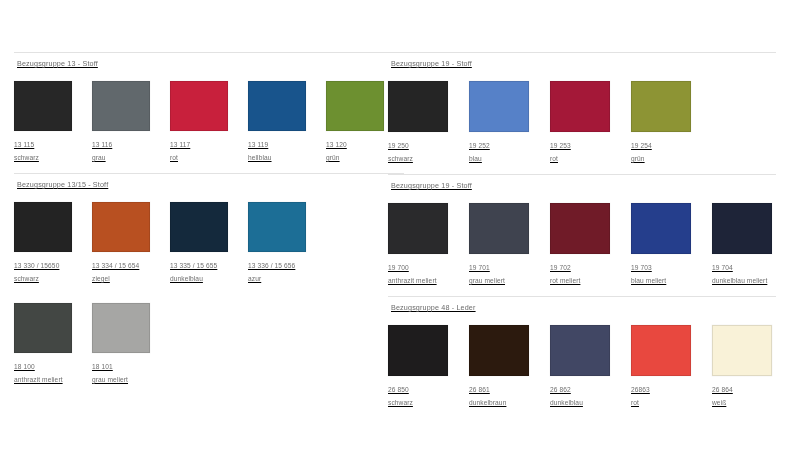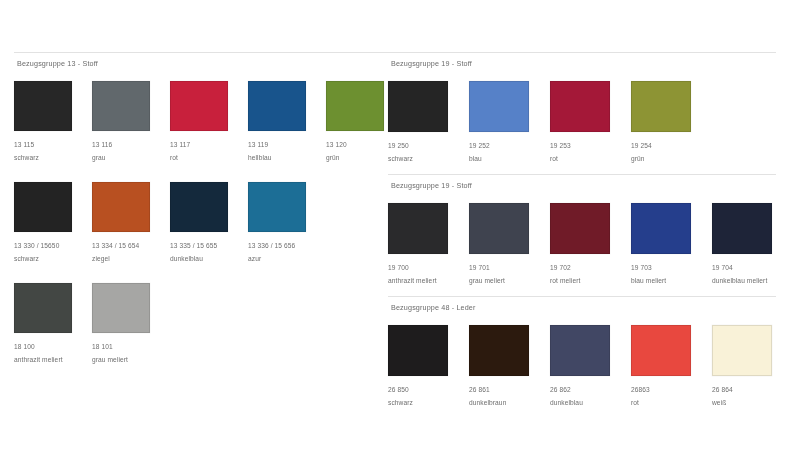--- a/index.html
+++ b/index.html
@@ -18,20 +18,21 @@
   }
   .column {
     position: absolute;
     top: 52px;
   }
   #column-left { left: 14px; width: 390px; }
   #column-right { left: 388px; width: 388px; }
 
   .group {
     margin-bottom: 10px;
+    text-decoration: underline;
   }
   .group-title {
     font-size: 7.2px;
     color: #6b6b6b;
     letter-spacing: 0.15px;
     padding: 5px 0 3px 3px;
     border-top: 1px solid #e2e2e2;
     line-height: 11px;
     white-space: nowrap;
   }
@@ -100,20 +101,21 @@
             <div class="swatch-name">hellblau</div>
           </div>
           <div class="swatch-cell">
             <div class="swatch" style="background: rgb(109, 144, 48);"></div>
             <div class="swatch-code">13 120</div>
             <div class="swatch-name">grün</div>
           </div>
         </div>
       </div>
       <div class="group">
+        <div class="group-title">Bezugsgruppe 13/15 - Stoff</div>
         <div class="swatch-row">
           <div class="swatch-cell">
             <div class="swatch" style="background: rgb(35, 35, 35);"></div>
             <div class="swatch-code">13 330 / 15650</div>
             <div class="swatch-name">schwarz</div>
           </div>
           <div class="swatch-cell">
             <div class="swatch" style="background: rgb(184, 80, 33);"></div>
             <div class="swatch-code">13 334 / 15 654</div>
             <div class="swatch-name">ziegel</div>

